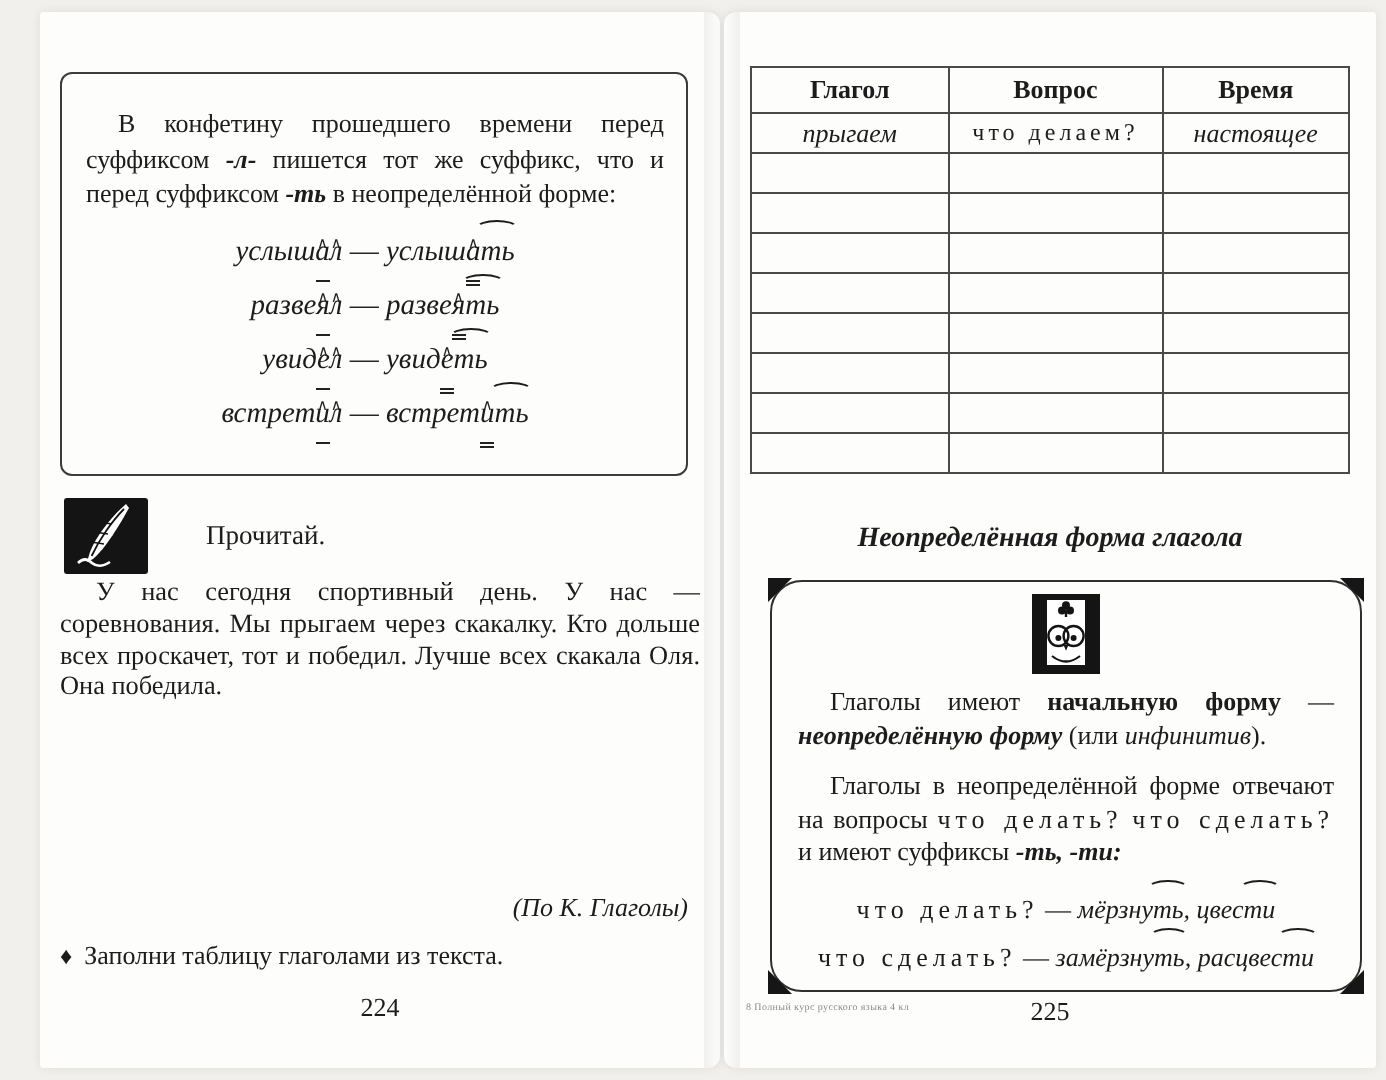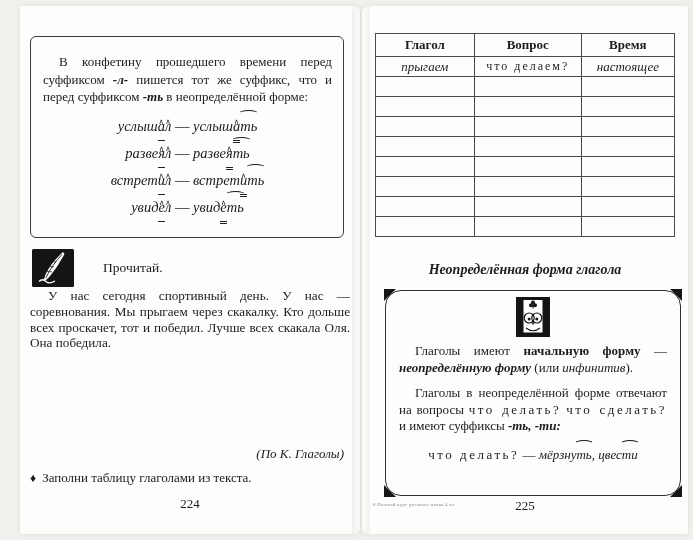--- a/index.html
+++ b/index.html
@@ -69,22 +69,22 @@
 
 <div class="stage">
 
   <div class="page page-left">
 
     <div class="memo-box">
       <p class="memo-intro"><span>В конфетину прошедшего времени перед суффиксом </span><span class="rt-b rt-i">-л-</span><span> пишется тот же суффикс, что и перед суффиксом </span><span class="rt-b rt-i">-ть</span><span> в неопределённой форме:</span></p>
       <div class="ex-wrap">
           <div class="ex-line"><span class="ex-word"><span>услыш</span><span class="cup u1">а</span><span class="cup">л</span></span><span class="ex-dash"> — </span><span class="ex-word"><span>услыш</span><span class="cup u2">а</span><span class="hat">ть</span></span></div>
           <div class="ex-line"><span class="ex-word"><span>разве</span><span class="cup u1">я</span><span class="cup">л</span></span><span class="ex-dash"> — </span><span class="ex-word"><span>разве</span><span class="cup u2">я</span><span class="hat">ть</span></span></div>
+          <div class="ex-line"><span class="ex-word"><span>увид</span><span class="cup u1">е</span><span class="cup">л</span></span><span class="ex-dash"> — </span><span class="ex-word"><span>увид</span><span class="cup u2">е</span><span class="hat">ть</span></span></div>
           <div class="ex-line"><span class="ex-word"><span>встрет</span><span class="cup u1">и</span><span class="cup">л</span></span><span class="ex-dash"> — </span><span class="ex-word"><span>встрет</span><span class="cup u2">и</span><span class="hat">ть</span></span></div>
-          <div class="ex-line"><span class="ex-word"><span>увид</span><span class="cup u1">е</span><span class="cup">л</span></span><span class="ex-dash"> — </span><span class="ex-word"><span>увид</span><span class="cup u2">е</span><span class="hat">ть</span></span></div>
         </div>
     </div>
 
     <div class="read-row">
       <svg class="icon-box" viewBox="0 0 42 38" xmlns="http://www.w3.org/2000/svg">
         <rect width="42" height="38" rx="1.5" fill="#141414"></rect>
         <path d="M31 3 C24 9 16 19 13 27 L11.5 32 L14.5 30.5 C21 25 28 13 32.5 5 Z" fill="#ffffff"></path>
         <path d="M30 5.5 C24 11.5 17.5 21 13.8 29" stroke="#141414" stroke-width="0.9" fill="none"></path>
         <path d="M17 12 L24 13 M15 17 L22 18 M13.5 22 L20 23" stroke="#141414" stroke-width="0.7"></path>
         <path d="M7 32.5 q3.5 -3.5 7 0 q3.5 3 9 -0.5" stroke="#ffffff" stroke-width="1.3" fill="none"></path>
@@ -189,20 +189,21 @@
           <path d="M15.8 25.5 L18.2 25.5 L17 28.4 Z" fill="#141414"></path>
           <path d="M10 31 Q17 36.5 24 31" stroke="#141414" stroke-width="1.1" fill="none"></path>
           <rect x="3" y="35.5" width="28" height="1.5" fill="#141414"></rect>
         </svg>
       </div>
 
       <p class="rule-p"><span>Глаголы имеют </span><span class="rt-b">начальную форму</span><span> — </span><span class="rt-b rt-i">неопределённую форму</span><span> (или </span><span class="rt-i">инфинитив</span><span>).</span></p>
       <p class="rule-p second"><span>Глаголы в неопределённой форме отвечают на вопросы </span><span class="rt-sp">что делать?</span><span> </span><span class="rt-sp">что сделать?</span><span> и имеют суффиксы </span><span class="rt-b rt-i">-ть, -ти:</span></p>
       <div class="rb-ex-wrap">
           <div class="rb-ex"><span class="rt-sp">что делать?</span><span> — </span><span class="rb-ans"><span>мёрзну</span><span class="hat">ть</span></span><span class="rb-ans">, </span><span class="rb-ans"><span>цвес</span><span class="hat">ти</span></span></div>
+          <div class="rb-ex"><span class="rt-sp">что сделать?</span><span> — </span><span class="rb-ans"><span>замёрзну</span><span class="hat">ть</span></span><span class="rb-ans">, </span><span class="rb-ans"><span>расцвес</span><span class="hat">ти</span></span></div>
         </div>
     </div>
 
     <div class="imprint">8 Полный курс русского языка 4 кл</div>
     <div class="pagenum pagenum-right">225</div>
   </div>
 
   <div class="gutter"></div>
 </div>
 

